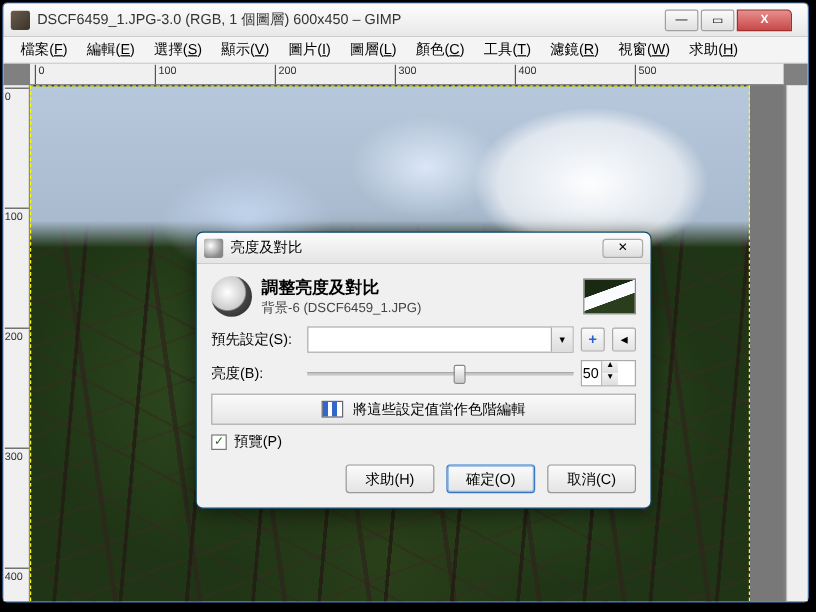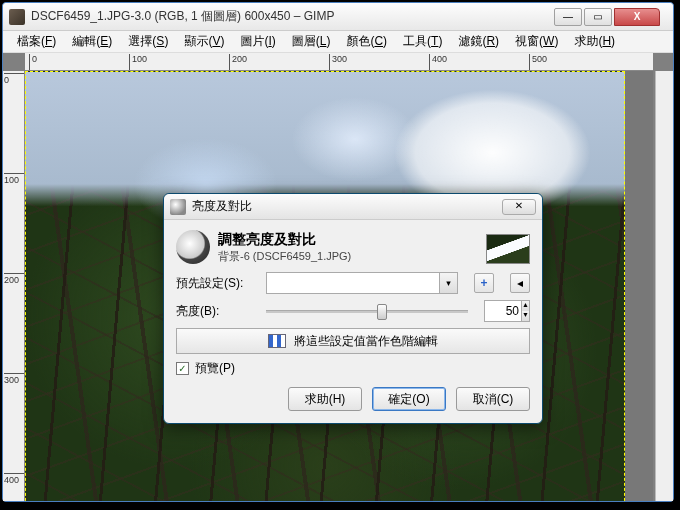--- a/index.html
+++ b/index.html
@@ -33,35 +33,35 @@
     radial-gradient(circle 200px at 72% 62%, #334f24, transparent 70%),
     radial-gradient(circle 180px at 50% 88%, #2a3f1a, transparent 75%),
     #1f3515;
   }
   .scrollbar-v { position: absolute; right: 0; top: 18px; bottom: 0; width: 18px; background: #efefef; border-left: 1px solid #bbb; }
   .dialog { position: absolute; left: 160px; top: 140px; width: 380px; background: #f0f0f0; border: 1px solid #0c4a6e; border-radius: 6px; box-shadow: 0 4px 18px rgba(0,0,0,.5); }
   .dlg-title { height: 26px; background: linear-gradient(#fcfcfc,#e4e4e4); border-bottom: 1px solid #ccc; border-radius: 6px 6px 0 0; display: flex; align-items: center; padding: 0 6px; font-size: 12px; }
   .dlg-icon { width: 16px; height: 16px; background: radial-gradient(circle at 35% 35%, #fff, #888 70%); border-radius: 2px; margin-right: 6px; }
   .dlg-close { margin-left: auto; width: 34px; height: 16px; border: 1px solid #aaa; border-radius: 3px; background: linear-gradient(#fafafa,#ddd); font-size: 10px; text-align: center; cursor: pointer; }
   .dlg-body { padding: 10px 12px 12px; font-size: 12px; }
-  .dlg-head { display: flex; align-items: flex-end; gap: 8px; margin-bottom: 8px; }
+  .dlg-head { display: flex; align-items: center; gap: 8px; margin-bottom: 8px; }
   .bc-icon { width: 34px; height: 34px; border-radius: 50%; background: radial-gradient(circle at 40% 40%, #fff, #ccc 50%, #444 55%, #222); }
   .dlg-head-text .t1 { font-size: 14px; font-weight: bold; }
   .dlg-head-text .t2 { font-size: 11px; color: #444; }
   .thumb { width: 44px; height: 30px; margin-left: auto; border: 1px solid #888; background: linear-gradient(160deg,#1a2a12 35%, #fafcff 36% 60%, #2a3d1c 61%); }
-  .row { display: flex; align-items: center; gap: 16px; margin: 6px 0; }
+  .row { display: flex; align-items: center; gap: 6px; margin: 6px 0; }
   .lbl { width: 74px; }
   .preset-sel { flex: 1; height: 22px; border: 1px solid #aaa; background: #fff; display: flex; }
   .preset-sel .arrow { width: 18px; border-left: 1px solid #aaa; background: linear-gradient(#f4f4f4,#ddd); display: flex; align-items: center; justify-content: center; font-size: 9px; }
   .iconbtn { width: 20px; height: 20px; border: 1px solid #aaa; border-radius: 2px; background: linear-gradient(#fafafa,#e4e4e4); display: flex; align-items: center; justify-content: center; font-size: 12px; cursor: pointer; }
   .slider { flex: 1; height: 18px; position: relative; }
   .track { position: absolute; left: 0; right: 0; top: 8px; height: 3px; background: #c8c8c8; border-top: 1px solid #aaa; }
   .thumb-s { position: absolute; top: 2px; width: 10px; height: 16px; background: linear-gradient(#fefefe,#ccc); border: 1px solid #888; border-radius: 2px; }
   .spin { width: 46px; height: 22px; border: 1px solid #aaa; background: #fff; display: flex; align-items: center; }
-  .spin input { width: 36px; border: none; text-align: right; font-size: 12px; padding-right: 2px; outline: none; }
+  .spin input { width: 16px; border: none; text-align: right; font-size: 12px; padding-right: 2px; outline: none; }
   .spin .arrows { width: 14px; height: 100%; border-left: 1px solid #aaa; display: flex; flex-direction: column; }
   .spin .arrows div { flex: 1; font-size: 7px; text-align: center; background: linear-gradient(#f4f4f4,#ddd); cursor: pointer; }
   .levels-btn { width: 100%; height: 26px; border: 1px solid #aaa; background: linear-gradient(#fafafa,#e6e6e6); display: flex; align-items: center; justify-content: center; gap: 8px; cursor: pointer; margin: 6px 0 4px; }
   .levels-ico { width: 18px; height: 14px; border: 1px solid #667; background: linear-gradient(90deg,#36c 0 25%,#fff 25% 50%,#36c 50% 75%,#fff 75%); }
   .chk { display: flex; align-items: center; gap: 6px; margin: 6px 0 10px; }
   .chkbox { width: 13px; height: 13px; border: 1px solid #777; background: #fff; font-size: 10px; line-height: 11px; text-align: center; color: #2a6e2a; }
   .btns { display: flex; gap: 10px; justify-content: flex-end; }
   .btn { min-width: 74px; height: 24px; border: 1px solid #999; background: linear-gradient(#fbfbfb,#e4e4e4); border-radius: 3px; font-size: 12px; cursor: pointer; display: flex; align-items: center; justify-content: center; }
   .btn.default { border: 1px solid #3a78c4; box-shadow: 0 0 0 1px #8ab6ea inset; }
 </style>

